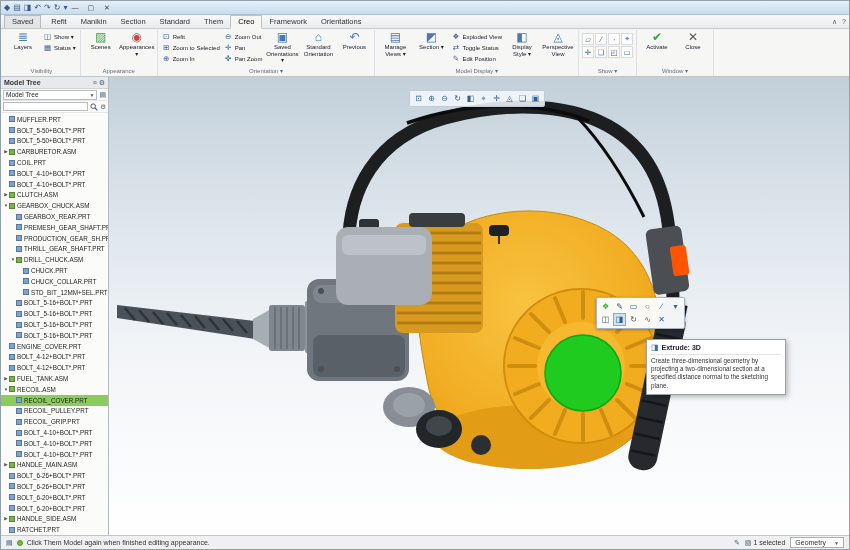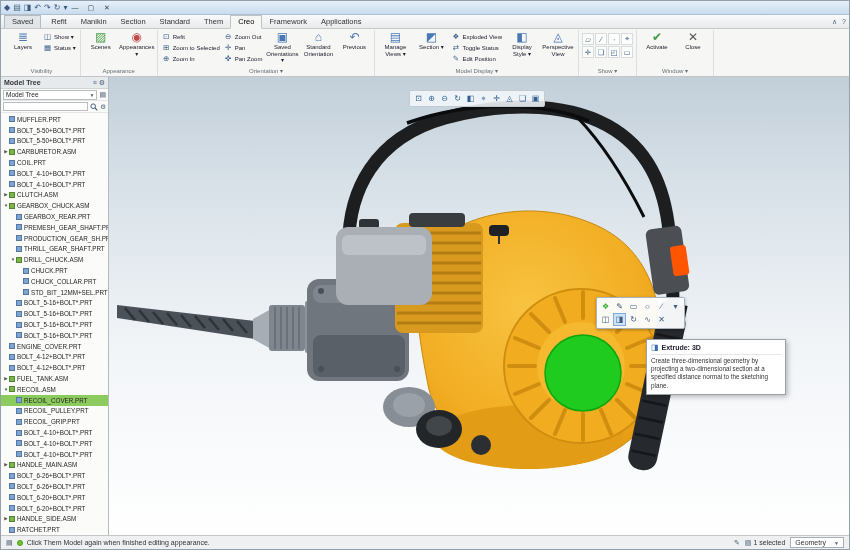--- a/index.html
+++ b/index.html
@@ -105,21 +105,21 @@
   <div class="tabbar">
     <div style="display:flex;align-items:flex-end;">
         <div class="tab file">Saved</div>
         <div class="tab">Refit</div>
         <div class="tab">Manikin</div>
         <div class="tab">Section</div>
         <div class="tab">Standard</div>
         <div class="tab">Them</div>
         <div class="tab active">Creo</div>
         <div class="tab">Framework</div>
-        <div class="tab">Applications</div>
+        <div class="tab">Orientations</div>
       </div>
     <div class="tabbar-right">
         <span>∧</span>
         <span>?</span>
       </div>
   </div>
 
   <div class="ribbon">
       <div class="rgroup">
         <div class="rgroup-content">

